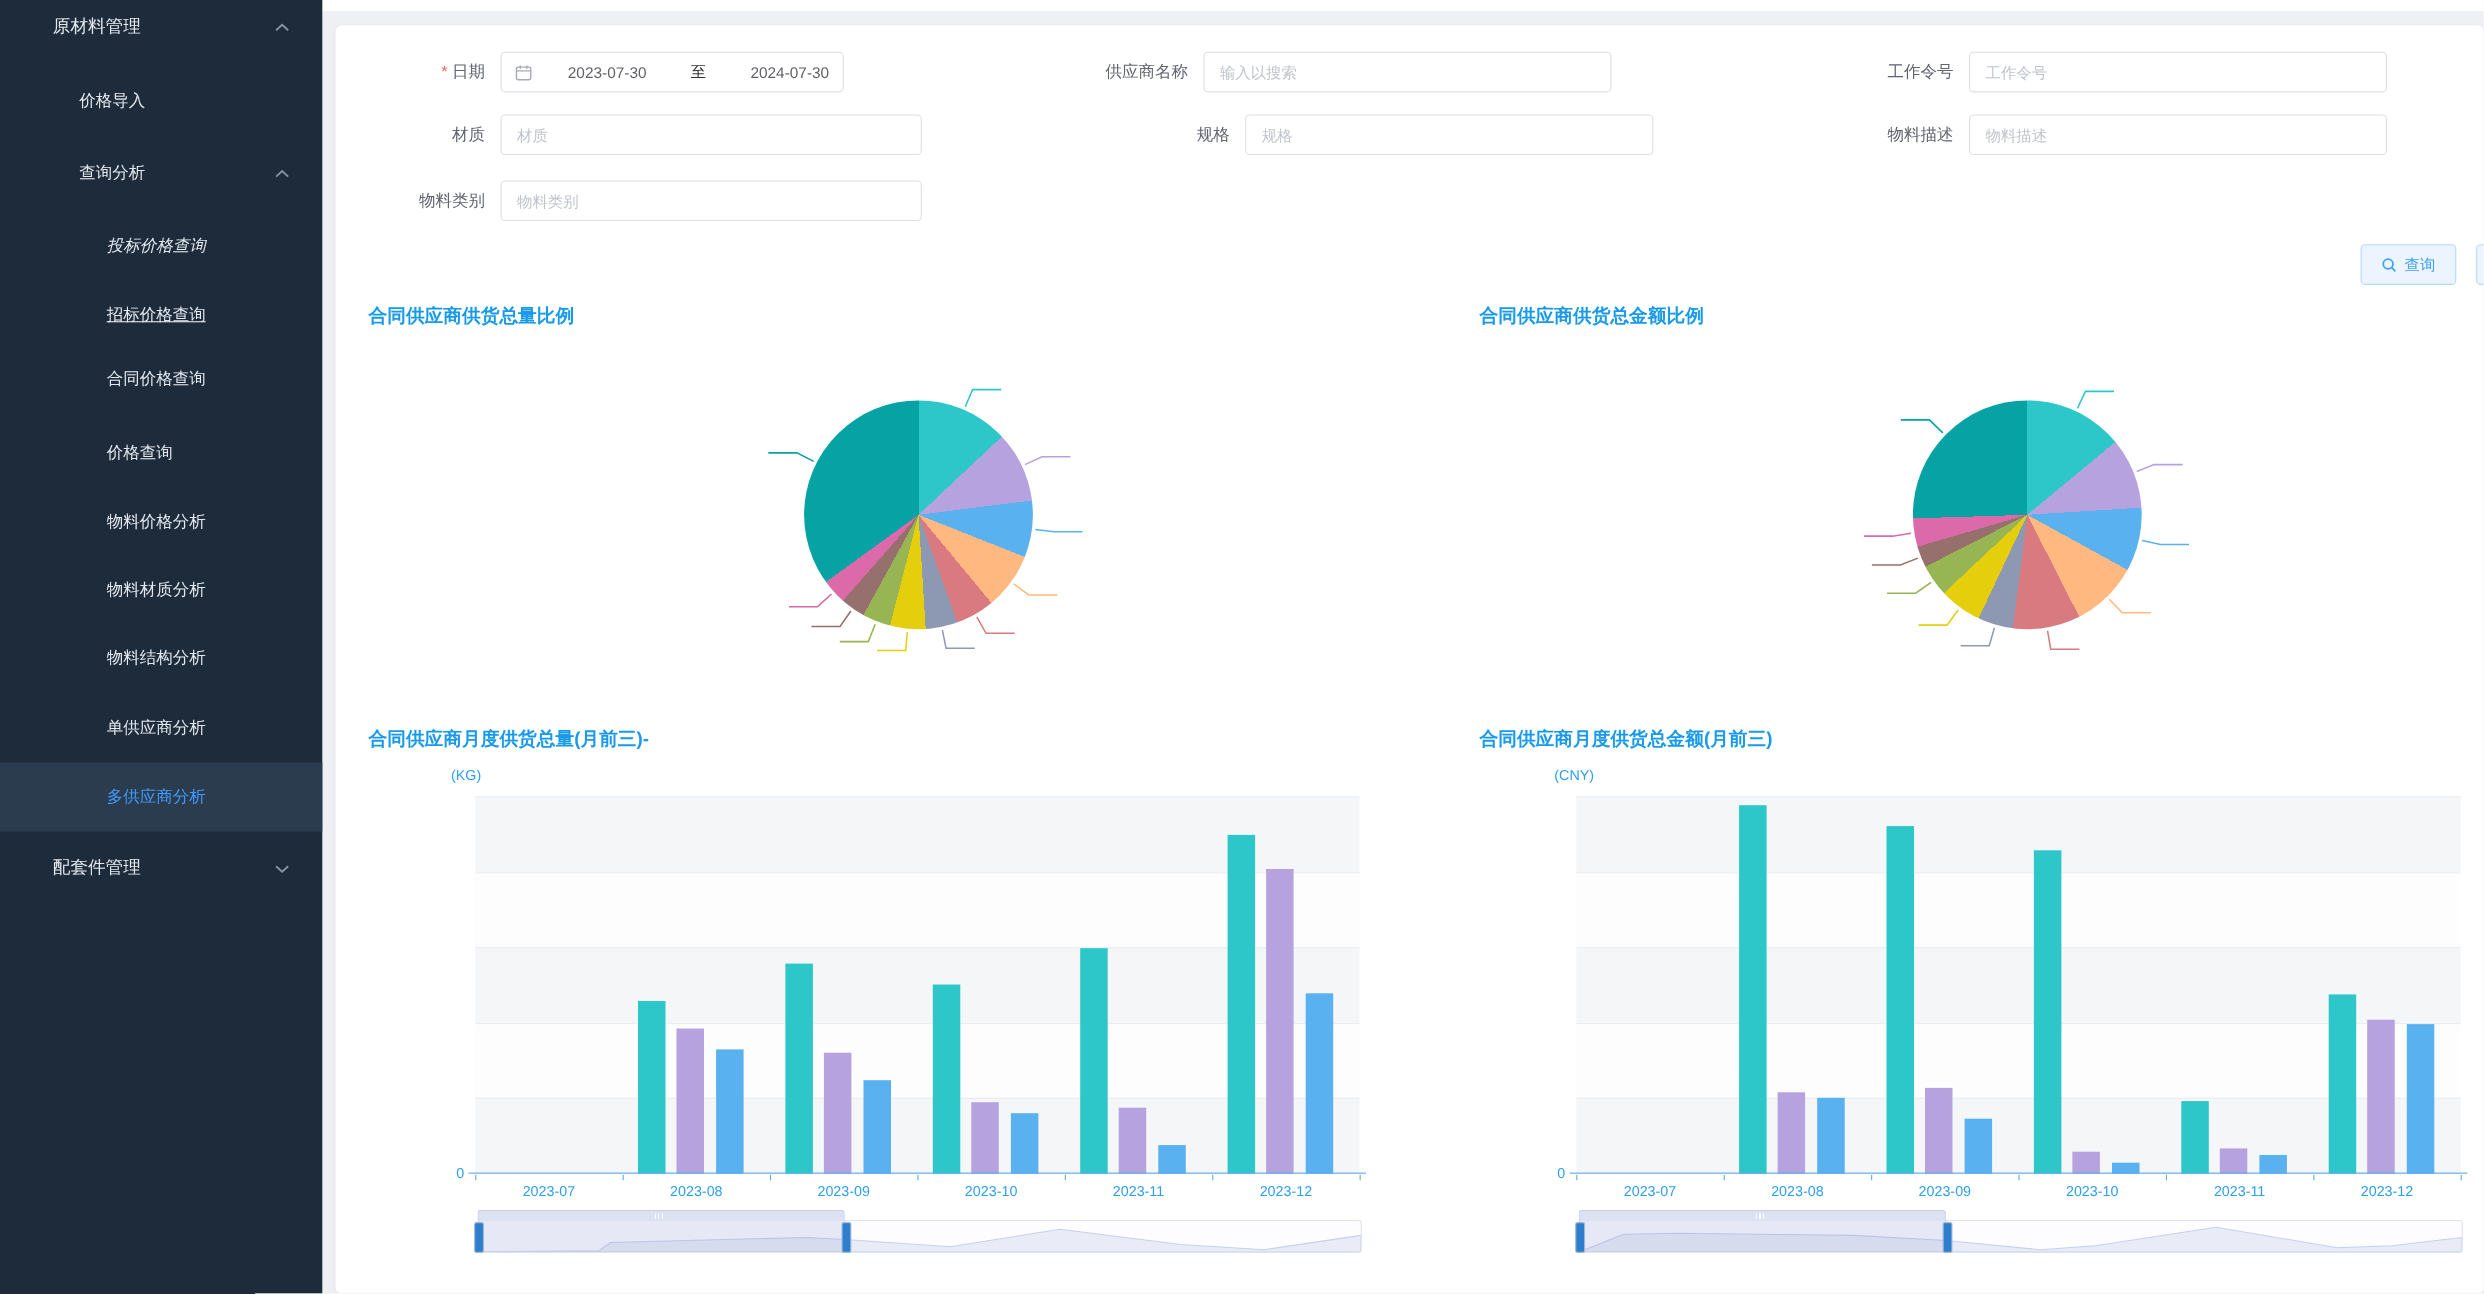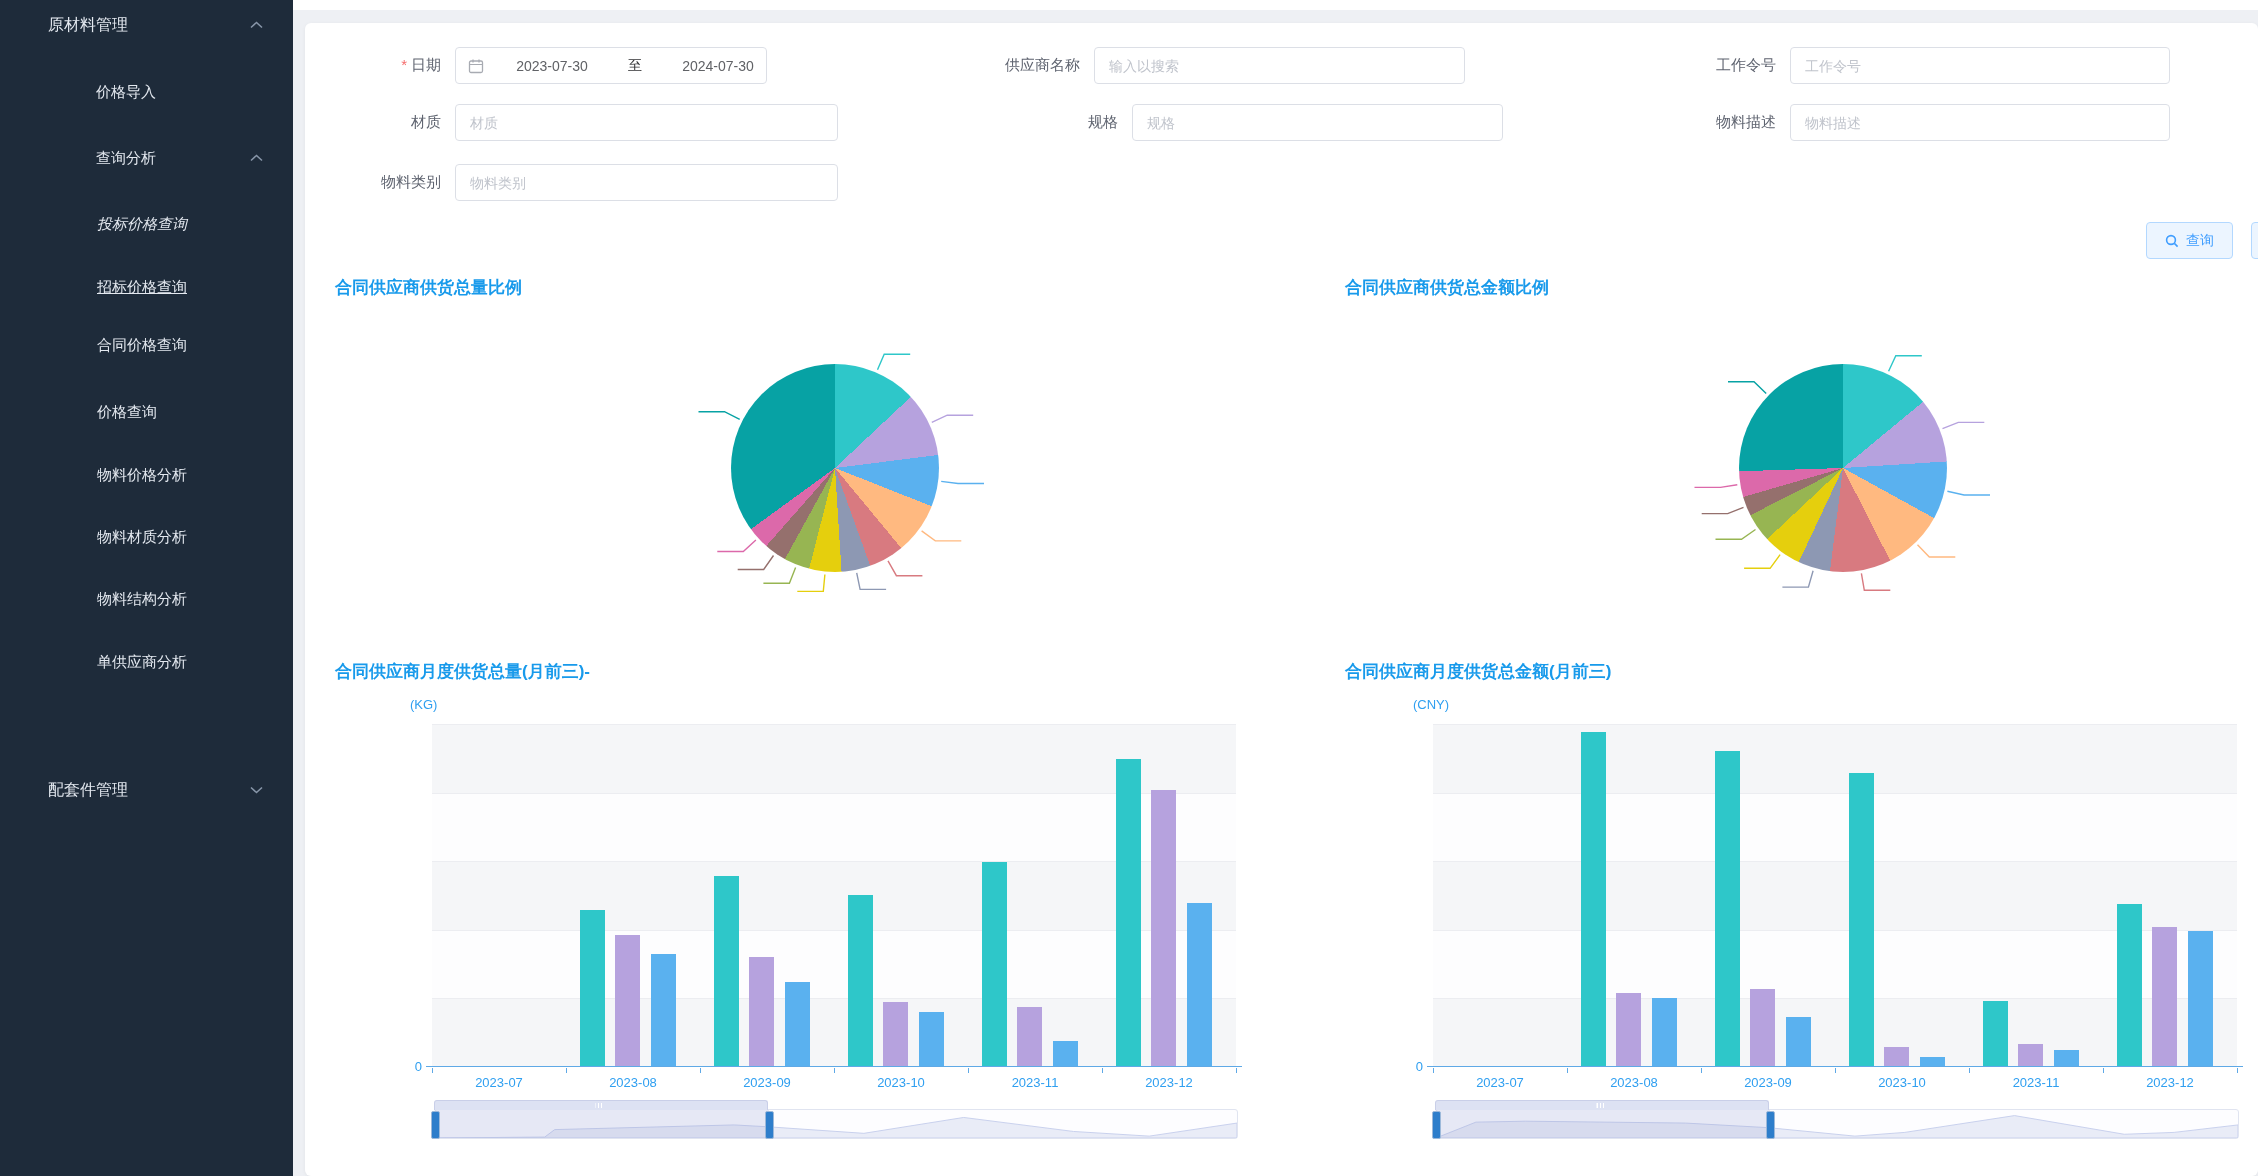--- a/index.html
+++ b/index.html
@@ -4,21 +4,21 @@
 <style>
   html,body{margin:0;padding:0}
   body{width:2258px;height:1176px;overflow:hidden;position:relative;
        background:#eef0f4;font-family:"Liberation Sans","DejaVu Sans",sans-serif;}
 
   
   #sidebar{position:absolute;left:0;top:0;width:293px;height:1176px;background:#1e2b3a;z-index:5}
   .side-item{position:absolute;left:0;width:293px;height:63px;line-height:63px;
              color:#e4e9f0;font-size:15px;cursor:pointer;white-space:nowrap;box-sizing:border-box}
   .side-item.l1{font-size:16px;padding-left:48px}
-  .side-item.l2{padding-left:96px}
+  .side-item.l2{padding-left:72px}
   .side-item.l3{padding-left:97px}
   .side-item.active{background:#2c3c4f;color:#3f9bfd}
   .chev{position:absolute;right:30px;top:50%;transform:translateY(-50%);line-height:0}
   .chev svg{stroke:#8795a8;stroke-width:1.6;fill:none}
 
   
   #content{position:absolute;left:293px;top:0;right:0;bottom:0}
   #topstrip{position:absolute;left:0;top:0;right:0;height:10px;background:#ffffff}
   #card{position:absolute;left:12px;top:23px;width:1953px;height:1153px;background:#fff;
         border-radius:6px;box-shadow:0 1px 4px rgba(0,0,0,.05);overflow:hidden}
@@ -84,20 +84,21 @@
             <polyline points="1,6.5 6.5,1.5 12,6.5"></polyline>
           </svg></span></div>
       <div class="side-item l3" style="top: 192px; font-style: italic;"><span>投标价格查询</span></div>
       <div class="side-item l3" style="top: 255px; text-decoration: underline;"><span>招标价格查询</span></div>
       <div class="side-item l3" style="top: 313px;"><span>合同价格查询</span></div>
       <div class="side-item l3" style="top: 380px;"><span>价格查询</span></div>
       <div class="side-item l3" style="top: 443px;"><span>物料价格分析</span></div>
       <div class="side-item l3" style="top: 505px;"><span>物料材质分析</span></div>
       <div class="side-item l3" style="top: 567px;"><span>物料结构分析</span></div>
       <div class="side-item l3" style="top: 630px;"><span>单供应商分析</span></div>
+      <div class="side-item l3 active" style="top: 693px;"><span>多供应商分析</span></div>
       <div class="side-item l1" style="top: 758px;"><span>配套件管理</span><span class="chev"><svg width="13" height="8" viewBox="0 0 13 8">
             <polyline points="1,1.5 6.5,6.5 12,1.5"></polyline>
           </svg></span></div>
     </aside>
 
   <div id="content">
     <div id="topstrip"></div>
 
     <div id="card">
 

